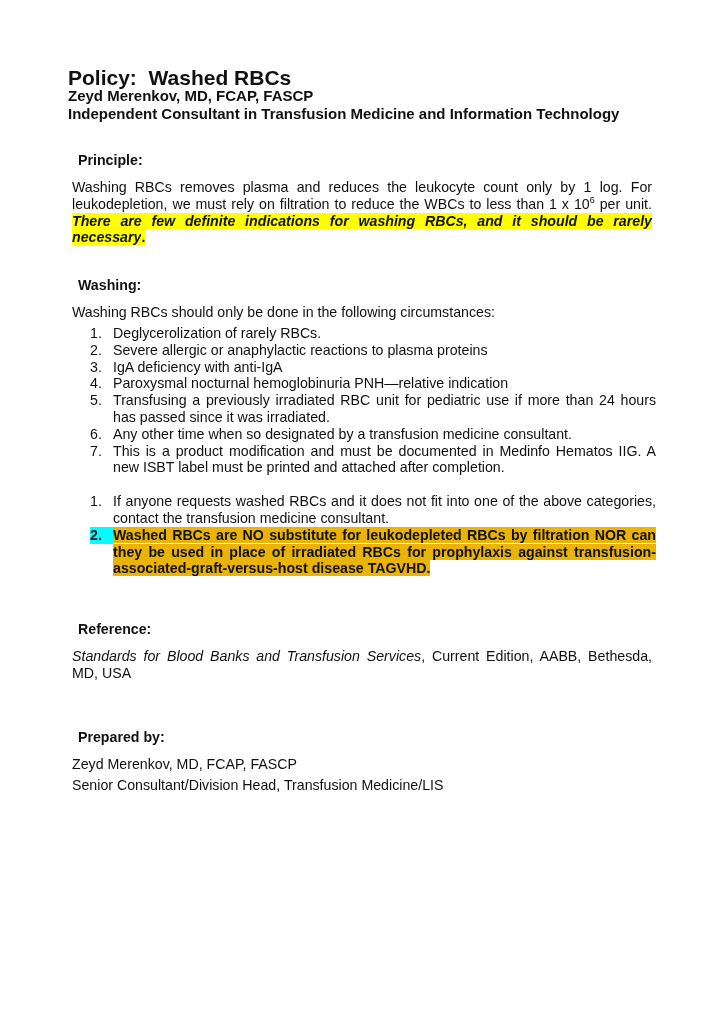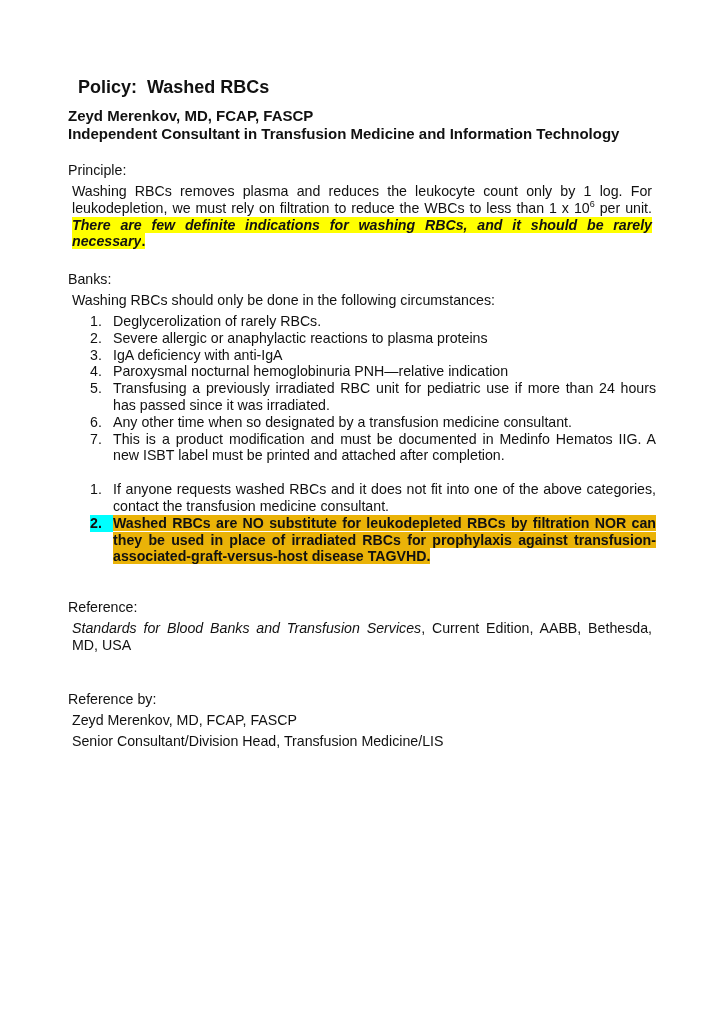--- a/index.html
+++ b/index.html
@@ -15,36 +15,36 @@
     font-family: "Liberation Sans", sans-serif;
     color: #111111;
   }
   .page {
     position: absolute;
     left: 68px;
     top: 68px;
     width: 588px;
   }
   .title {
-    font-size: 18px;
+    font-size: 21px;
     font-weight: bold;
     line-height: 19px;
-    margin: 10px;
+    margin: 0;
   }
   .subtitle {
     font-size: 15px;
     font-weight: bold;
     line-height: 18px;
     margin: 0;
   }
   .section-head {
     font-size: 14.2px;
-    font-weight: normal;
+    font-weight: bold;
     line-height: 17px;
-    margin: 0;
+    margin: 10px;
   }
   .p {
     font-size: 14.2px;
     line-height: 16.8px;
     margin: 4px;
     text-align: justify;
   }
   .hl-yellow {
     background: #ffff00;
     font-weight: bold;
@@ -105,21 +105,21 @@
   <div class="gap-a"></div>
 
   <div>
     <p class="section-head">Principle:</p>
     <p class="p"><span>Washing RBCs removes plasma and reduces the leukocyte count only by 1 log.  For leukodepletion, we must rely on filtration to reduce the WBCs to less than 1 x 10</span><span class="sup">6</span><span> per unit.</span> <span class="hl-yellow">There are few definite indications for washing RBCs, and it should be rarely necessary</span><span class="hl-yellow" style="font-style:normal;">.</span></p>
   </div>
 
   <div class="gap-b"></div>
 
   <div>
-    <p class="section-head">Banks:</p>
+    <p class="section-head">Washing:</p>
     <p class="p">Washing RBCs should only be done in the following circumstances:</p>
     <ol class="list">
       <li class="li"><span class="num">1.</span><span>Deglycerolization of rarely RBCs.</span></li>
       <li class="li"><span class="num">2.</span><span>Severe allergic or anaphylactic reactions to plasma proteins</span></li>
       <li class="li"><span class="num">3.</span><span>IgA deficiency with anti-IgA</span></li>
       <li class="li"><span class="num">4.</span><span>Paroxysmal nocturnal hemoglobinuria PNH—relative indication</span></li>
       <li class="li"><span class="num">5.</span><span>Transfusing a previously irradiated RBC unit for pediatric use if more than 24 hours has passed since it was irradiated.</span></li>
       <li class="li"><span class="num">6.</span><span>Any other time when so designated by a transfusion medicine consultant.</span></li>
       <li class="li"><span class="num">7.</span><span>This is a product modification and must be documented in Medinfo Hematos IIG.  A new ISBT label must be printed and attached after completion.</span></li>
     </ol>
@@ -137,18 +137,18 @@
   <div class="gap-c"></div>
 
   <div>
     <p class="section-head">Reference:</p>
     <p class="p"><em class="ital">Standards for Blood Banks and Transfusion Services</em><span>, Current Edition, AABB, Bethesda, MD, USA</span></p>
   </div>
 
   <div class="gap-d"></div>
 
   <div>
-    <p class="section-head">Reference by:</p>
+    <p class="section-head">Prepared by:</p>
     <p class="p">Zeyd Merenkov, MD, FCAP, FASCP</p>
     <p class="p">Senior Consultant/Division Head, Transfusion Medicine/LIS</p>
   </div>
 
 </div>
 
 </body></html>

